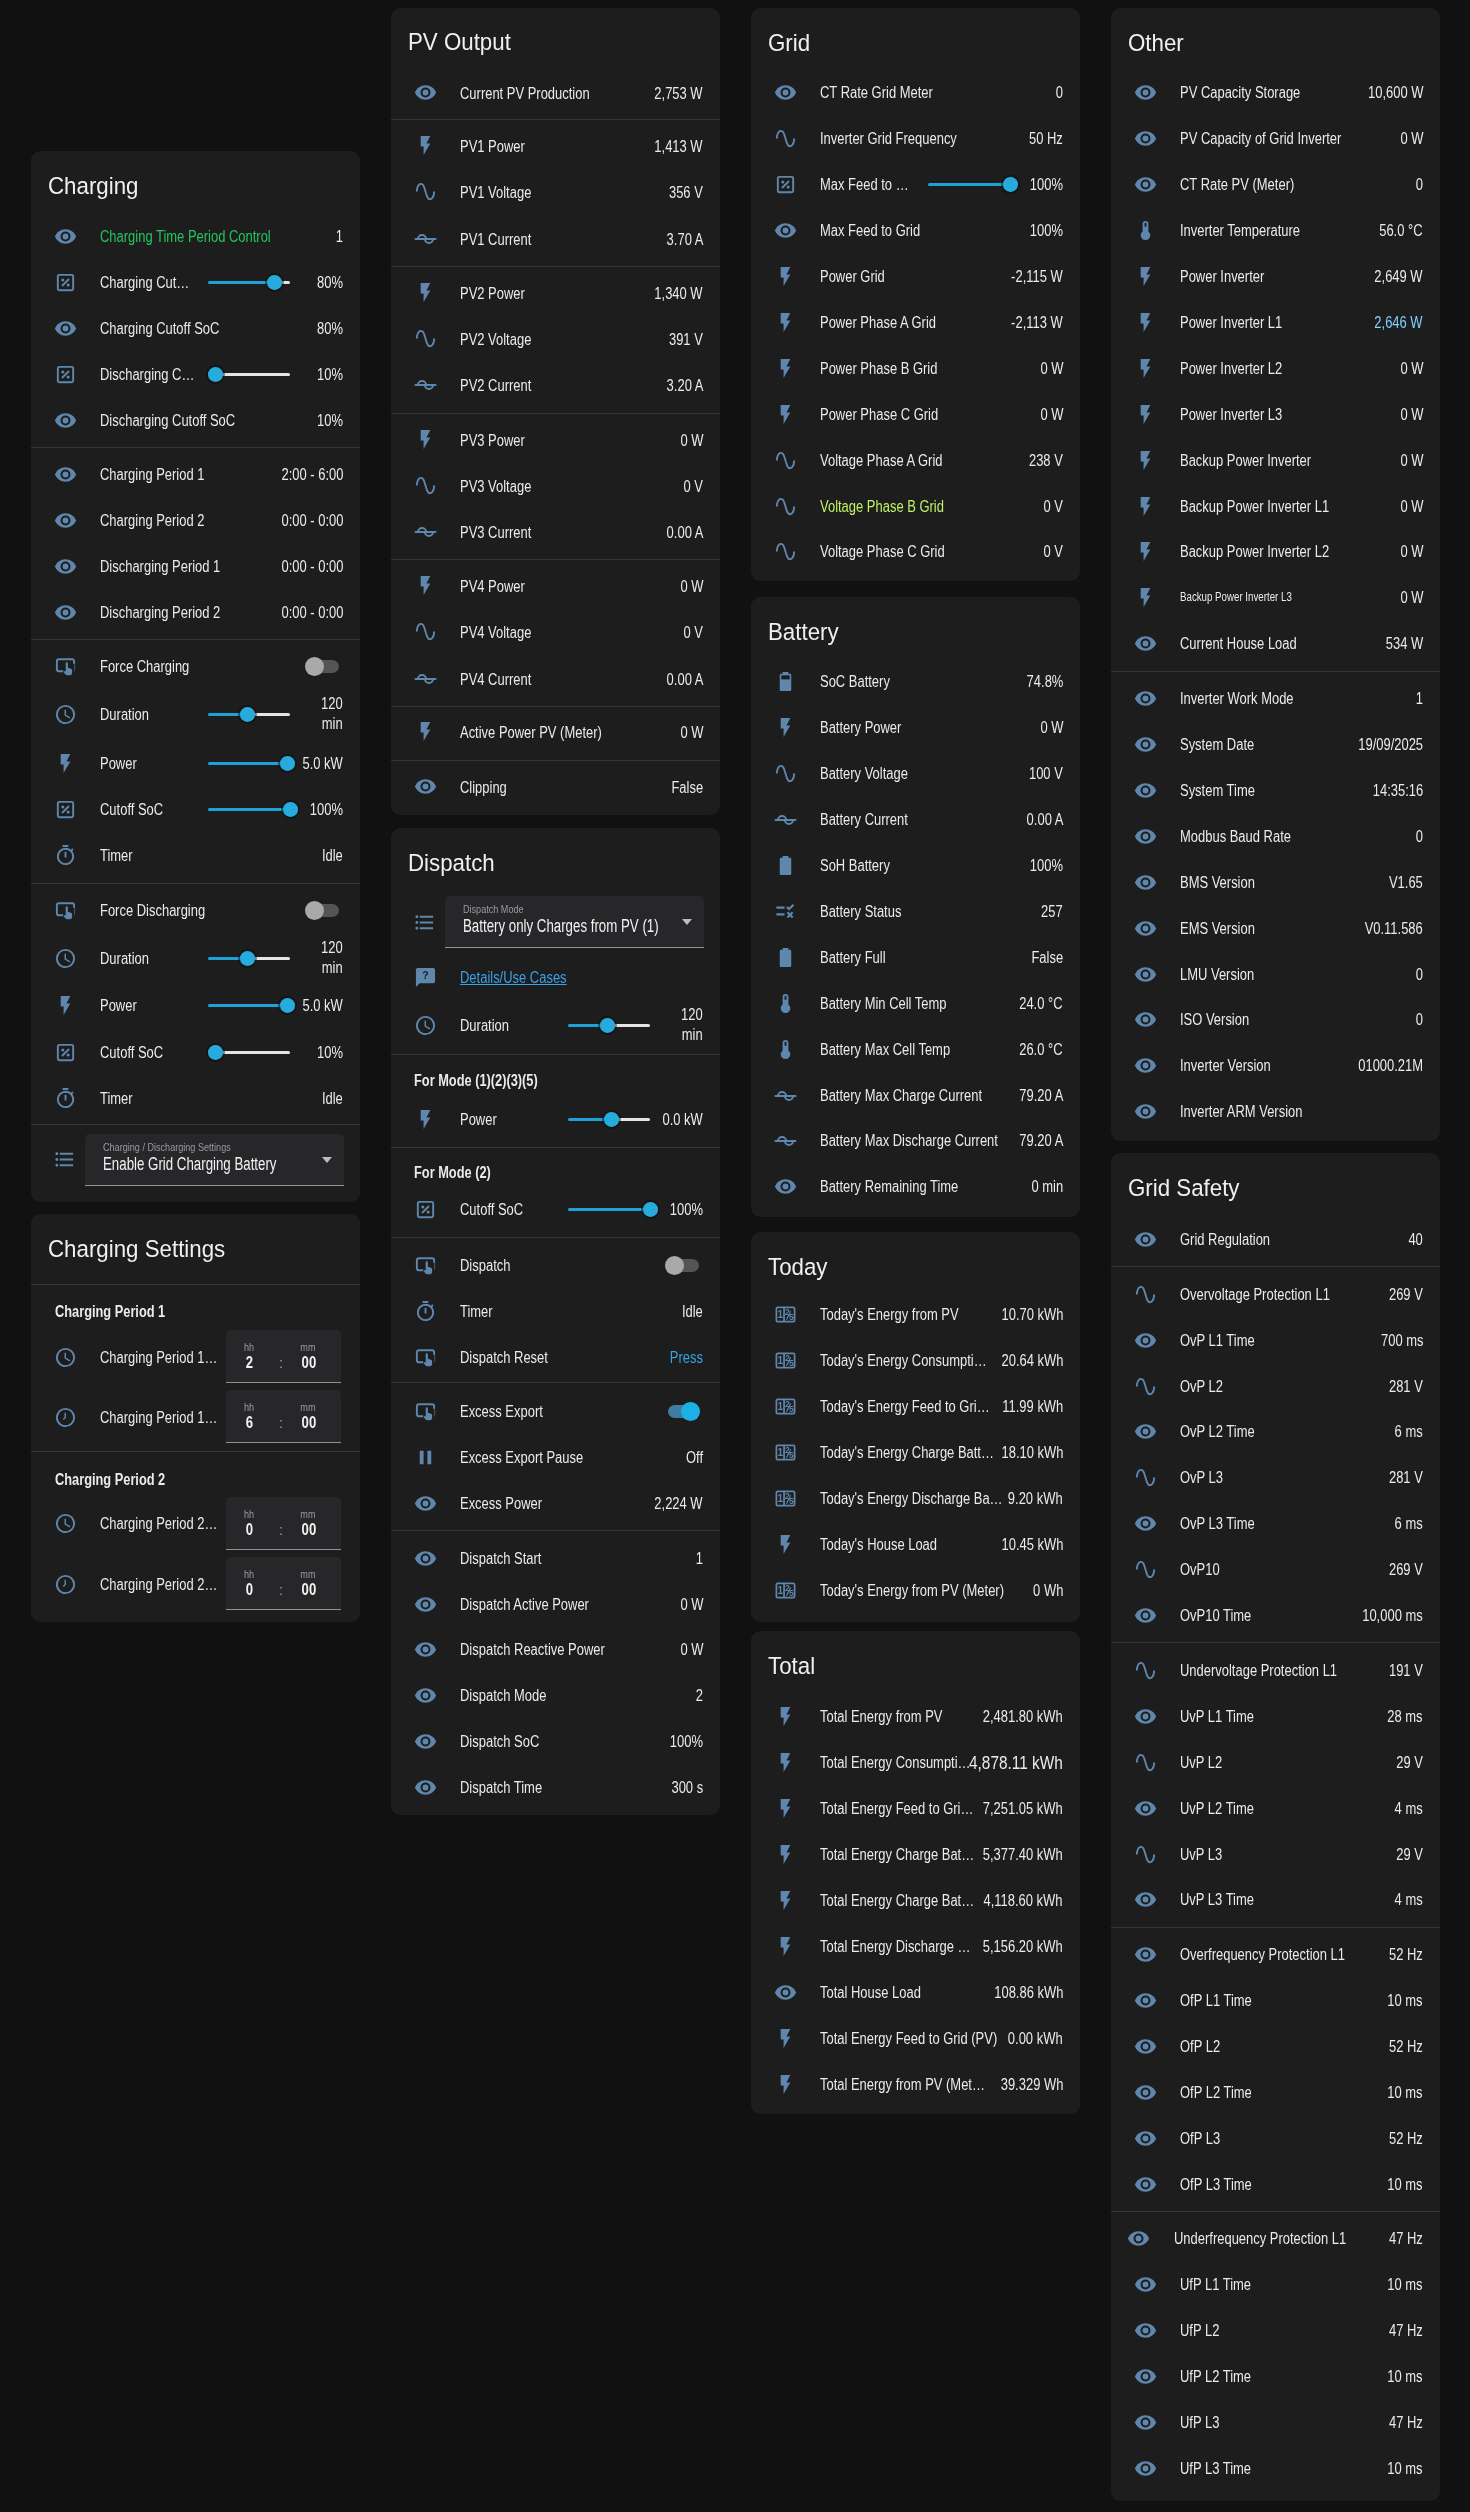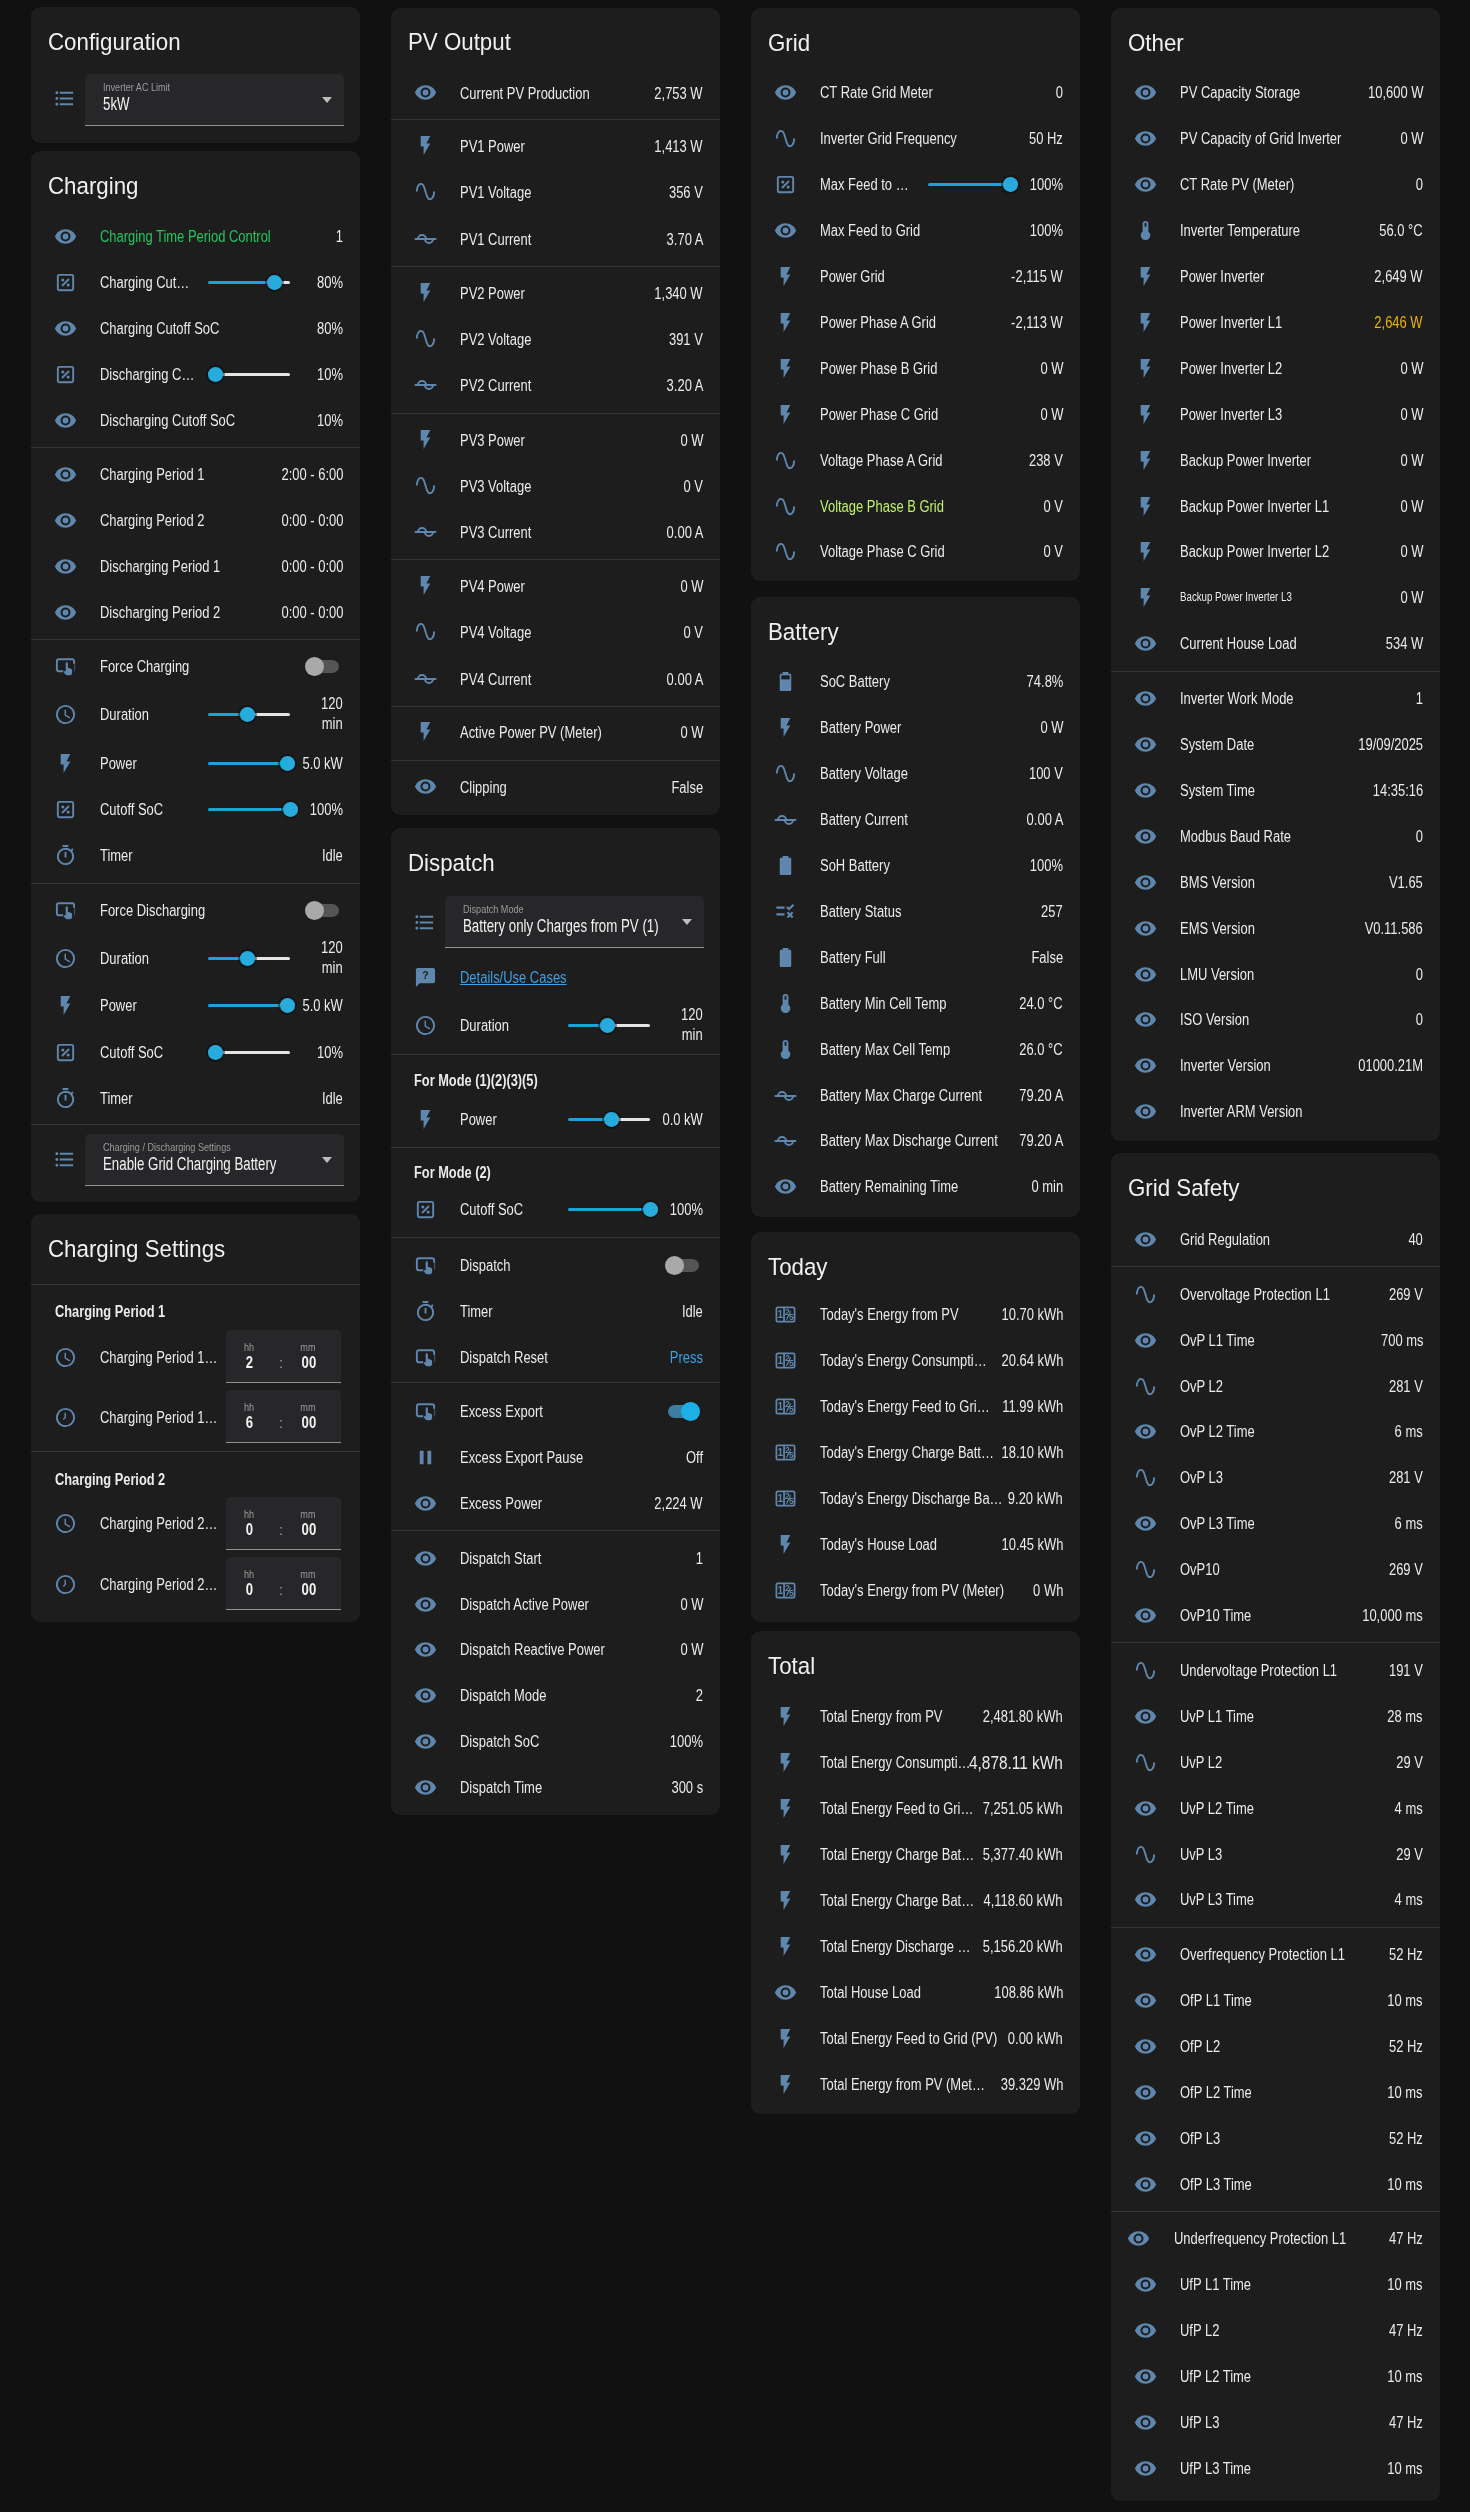--- a/index.html
+++ b/index.html
@@ -1,31 +1,20 @@
 <!DOCTYPE html>
 <html style="font-size:12.3px"><head><meta charset="utf-8"><title>Dashboard</title>
 <style>
 html,body{margin:0;padding:0;background:#111111;}
 body{font-family:"Liberation Sans",sans-serif;-webkit-font-smoothing:antialiased;}
 .page{position:relative;width:1471px;height:2512px;overflow:hidden;background:#111111;}
 .card{position:absolute;background:#1d1d1d;border-radius:9.2px;}
 </style></head>
 <body>
 <div class="page">
-<div class="card" style="left:31px;top:6.9px;width:329px;height:136px">
-      <div style="position:absolute;left:17px;top:20.7px;font-size:24.5px;color:#f0f0f0;white-space:nowrap"><span style="display:inline-block;transform:scaleX(0.91);transform-origin:0 50%">Configuration</span></div>
-      <div style="position:absolute;left:22px;top:80px"><svg width="23" height="23" viewBox="0 0 24 24">
-          <path fill="#5f87ad" d="M7,5H21V7H7V5M7,13V11H21V13H7M4,4.5A1.5,1.5 0 0,1 5.5,6A1.5,1.5 0 0,1 4,7.5A1.5,1.5 0 0,1 2.5,6A1.5,1.5 0 0,1 4,4.5M4,10.5A1.5,1.5 0 0,1 5.5,12A1.5,1.5 0 0,1 4,13.5A1.5,1.5 0 0,1 2.5,12A1.5,1.5 0 0,1 4,10.5M7,19V17H21V19H7M4,16.5A1.5,1.5 0 0,1 5.5,18A1.5,1.5 0 0,1 4,19.5A1.5,1.5 0 0,1 2.5,18A1.5,1.5 0 0,1 4,16.5Z"></path>
-        </svg></div>
-      <div style="position:absolute;left:54px;width:259px;top:67px;height:52px;background:#27272a;border-radius:4.6px 4.6px 0 0;border-bottom:0.8px solid #919191;box-sizing:border-box">
-        <div style="position:absolute;left:18.4px;top:6.9px;font-size:10.7px;color:#9b9b9b;white-space:nowrap"><span style="display:inline-block;transform:scaleX(0.85);transform-origin:0 50%">Inverter AC Limit</span></div>
-        <div style="position:absolute;left:17.6px;top:20px;font-size:17.6px;color:#f2f2f2;white-space:nowrap"><span style="display:inline-block;transform:scaleX(0.755);transform-origin:0 50%">5kW</span></div>
-        <div style="position:absolute;right:12.3px;top:23px;width:0;height:0;border-left:5.4px solid transparent;border-right:5.4px solid transparent;border-top:6.1px solid #bdbdbd"></div>
-      </div>
-    </div>
     <div class="card" style="left:31px;top:151px;width:329px;height:1051px">
       <div style="position:absolute;left:17px;top:20.7px;font-size:24.5px;color:#f0f0f0;white-space:nowrap"><span style="display:inline-block;transform:scaleX(0.91);transform-origin:0 50%">Charging</span></div>
       <div style="position:absolute;left:18.4px;right:17px;top:70px;height:31px">
         <div style="position:absolute;left:4.2px;top:3.8px"><svg width="23" height="23" viewBox="0 0 24 24">
             <path fill="#5f87ad" d="M12,4.5C7,4.5 2.73,7.61 1,12C2.73,16.39 7,19.5 12,19.5C17,19.5 21.27,16.39 23,12C21.27,7.61 17,4.5 12,4.5Z"></path>
             <circle cx="12" cy="12" r="5.2" fill="#1d1d1d"></circle>
             <circle cx="12" cy="12" r="3.1" fill="#5f87ad"></circle>
           </svg></div>
         <div style="position:absolute;left:51px;top:0;line-height:31px;font-size:16px;color:#22c55e;white-space:nowrap"><span style="display:inline-block;transform:scaleX(0.81);transform-origin:0 50%">Charging Time Period Control</span></div>
         <div style="position:absolute;right:0;top:0;line-height:31px;font-size:16px;color:#ebebeb;white-space:nowrap"><span style="display:inline-block;transform:scaleX(0.81);transform-origin:100% 50%">1</span></div>
@@ -978,21 +967,21 @@
             <path fill="#5f87ad" d="M7,2V13H10V22L17,10H13L17,2H7Z"></path>
           </svg></div>
         <div style="position:absolute;left:51px;top:0;line-height:31px;font-size:16px;color:#ebebeb;white-space:nowrap"><span style="display:inline-block;transform:scaleX(0.81);transform-origin:0 50%">Power Inverter</span></div>
         <div style="position:absolute;right:0;top:0;line-height:31px;font-size:16px;color:#ebebeb;white-space:nowrap"><span style="display:inline-block;transform:scaleX(0.81);transform-origin:100% 50%">2,649 W</span></div>
       </div>
       <div style="position:absolute;left:18.4px;right:17px;top:299px;height:31px">
         <div style="position:absolute;left:4.2px;top:3.8px"><svg width="23" height="23" viewBox="0 0 24 24">
             <path fill="#5f87ad" d="M7,2V13H10V22L17,10H13L17,2H7Z"></path>
           </svg></div>
         <div style="position:absolute;left:51px;top:0;line-height:31px;font-size:16px;color:#ebebeb;white-space:nowrap"><span style="display:inline-block;transform:scaleX(0.81);transform-origin:0 50%">Power Inverter L1</span></div>
-        <div style="position:absolute;right:0;top:0;line-height:31px;font-size:16px;color:#eab308;white-space:nowrap"><span style="display:inline-block;transform:scaleX(0.81);transform-origin:100% 50%">2,646 W</span></div>
+        <div style="position:absolute;right:0;top:0;line-height:31px;font-size:16px;color:#7dd3fc;white-space:nowrap"><span style="display:inline-block;transform:scaleX(0.81);transform-origin:100% 50%">2,646 W</span></div>
       </div>
       <div style="position:absolute;left:18.4px;right:17px;top:345px;height:31px">
         <div style="position:absolute;left:4.2px;top:3.8px"><svg width="23" height="23" viewBox="0 0 24 24">
             <path fill="#5f87ad" d="M7,2V13H10V22L17,10H13L17,2H7Z"></path>
           </svg></div>
         <div style="position:absolute;left:51px;top:0;line-height:31px;font-size:16px;color:#ebebeb;white-space:nowrap"><span style="display:inline-block;transform:scaleX(0.81);transform-origin:0 50%">Power Inverter L2</span></div>
         <div style="position:absolute;right:0;top:0;line-height:31px;font-size:16px;color:#ebebeb;white-space:nowrap"><span style="display:inline-block;transform:scaleX(0.81);transform-origin:100% 50%">0 W</span></div>
       </div>
       <div style="position:absolute;left:18.4px;right:17px;top:391px;height:31px">
         <div style="position:absolute;left:4.2px;top:3.8px"><svg width="23" height="23" viewBox="0 0 24 24">

